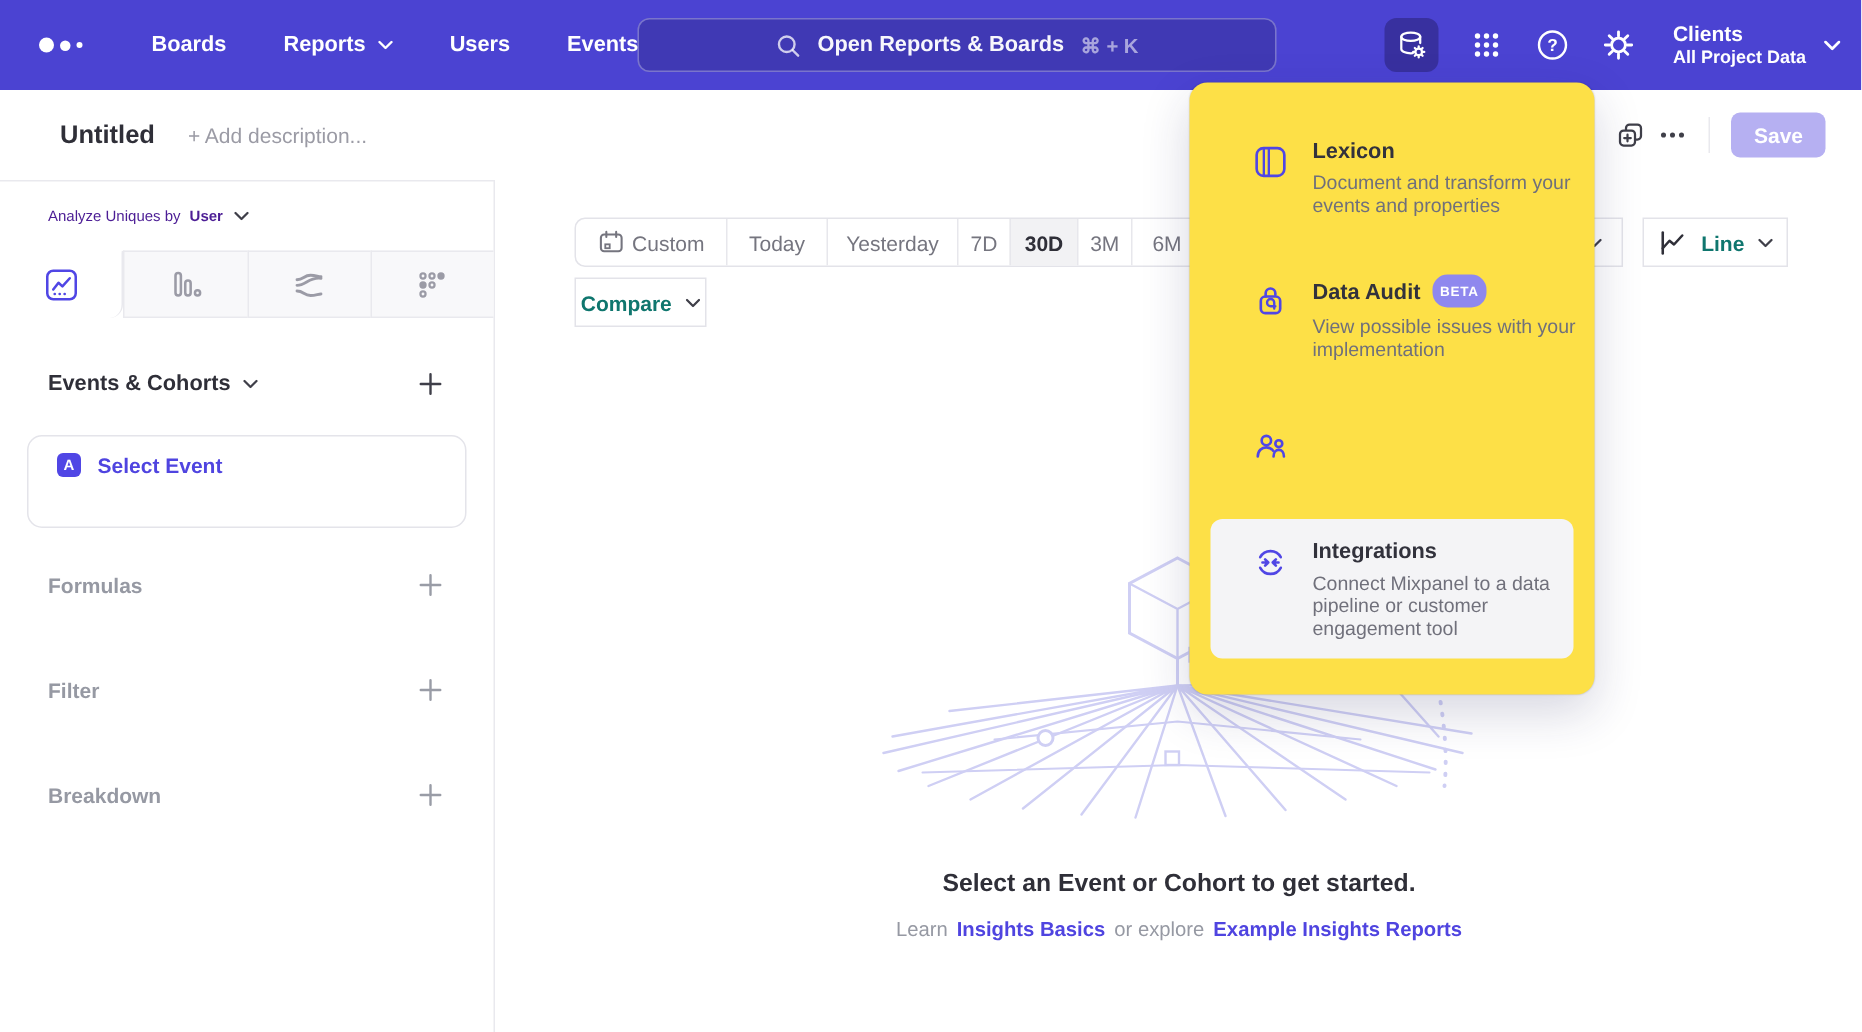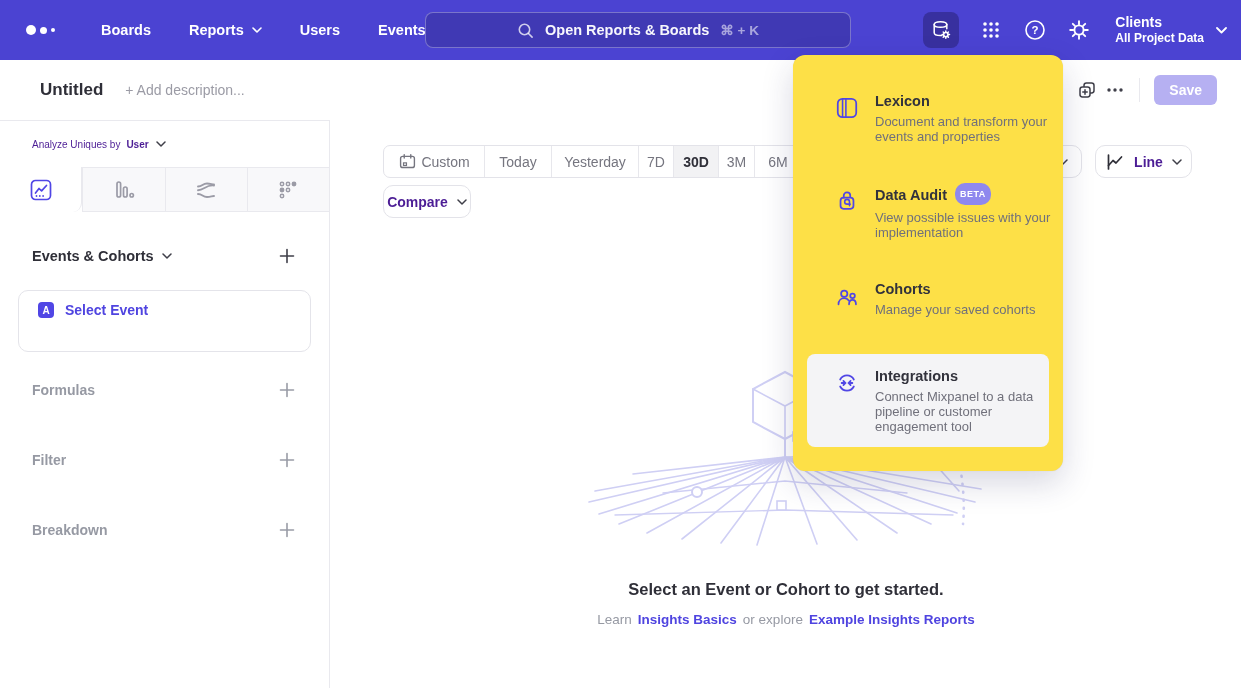--- a/index.html
+++ b/index.html
@@ -56,21 +56,21 @@
   .side-row .row-label { font-size:14px; font-weight:600; color:#9699a3; }
   .mt28 { margin-top:28px; } .mt50 { margin-top:50px; }
   .plusbtn { display:flex; align-items:center; justify-content:center; width:20px; height:20px; cursor:pointer; }
 
   
   .content { position:absolute; top:120px; left:331px; right:0; bottom:0; background:#fff; }
   .date-control { position:absolute; left:52px; top:25px; height:33px; display:flex; align-items:stretch; border:1px solid #e3e3e9; border-radius:7px; background:#fff; overflow:hidden; z-index:2; }
   .seg { display:flex; align-items:center; justify-content:center; gap:4px; font-size:14px; color:#75757f; border-left:1px solid #e7e7ec; cursor:pointer; white-space:nowrap; }
   .seg:first-child { border-left:none; }
   .seg.selected { background:#f2f2f4; color:#2f2f38; font-weight:700; }
-  .btn { position:absolute; height:33px; border:1px solid #e3e3e9; border-radius:10px; background:#fff; display:flex; align-items:center; justify-content:center; gap:9px; font-size:14px; font-weight:600; color:#4c1d95; cursor:pointer; z-index:2; }
+  .btn { position:absolute; height:33px; border:1px solid #e3e3e9; border-radius:0; background:#fff; display:flex; align-items:center; justify-content:center; gap:9px; font-size:14px; font-weight:600; color:#0f766e; cursor:pointer; z-index:2; }
   .compare-btn { left:52px; top:65px; width:88px; }
   .hidden-btn { left:669px; top:25px; width:82px; justify-content:flex-end; padding-right:13px; z-index:1; }
   .line-btn { left:764px; top:25px; width:97px; }
   .wireframe { position:absolute; left:254px; top:232px; z-index:0; }
   .empty-headline { position:absolute; top:460px; left:0; right:0; text-align:center; font-size:16.5px; font-weight:700; color:#2f2f38; }
   .empty-sub { position:absolute; top:492px; left:0; right:0; text-align:center; font-size:13.5px; color:#9699a3; }
   .empty-sub .lnk { color:#4f44e0; font-weight:700; cursor:pointer; }
   .empty-sub span { margin:0 3px; }
 
   
@@ -393,24 +393,20 @@
       </div>
     </div>
 
     <div class="menu-item mi-gap24">
       <svg class="mi-icon" width="26" height="26" viewBox="0 0 26 26" fill="none" stroke="#5046e5" stroke-width="1.9" stroke-linecap="round">
         <circle cx="10" cy="10.5" r="3.4"></circle>
         <path d="M3.8 22c0-4.2 2.9-6.6 6.2-6.6 2 0 3.8.9 4.9 2.5"></path>
         <circle cx="19" cy="12.8" r="2.5"></circle>
         <path d="M15.2 22c0-3.1 1.8-4.8 3.8-4.8 2 0 3.7 1.7 3.7 4.8"></path>
       </svg>
-      <div>
-        <div class="mi-title">Cohorts</div>
-        <div class="mi-desc">Manage your saved cohorts</div>
-      </div>
     </div>
 
     <div class="menu-item hovered">
       <svg class="mi-icon" width="26" height="26" viewBox="0 0 26 26" fill="none" stroke="#5046e5" stroke-width="1.9" stroke-linecap="round" stroke-linejoin="round">
         <path d="M5.6 9.2a8.4 8.4 0 0 1 14.8 0M20.4 16.8a8.4 8.4 0 0 1-14.8 0"></path>
         <path d="M7.2 13h4.2M11.4 13l-2.3-2.3M11.4 13l-2.3 2.3"></path>
         <path d="M18.8 13h-4.2M14.6 13l2.3-2.3M14.6 13l2.3 2.3"></path>
       </svg>
       <div>
         <div class="mi-title">Integrations</div>

